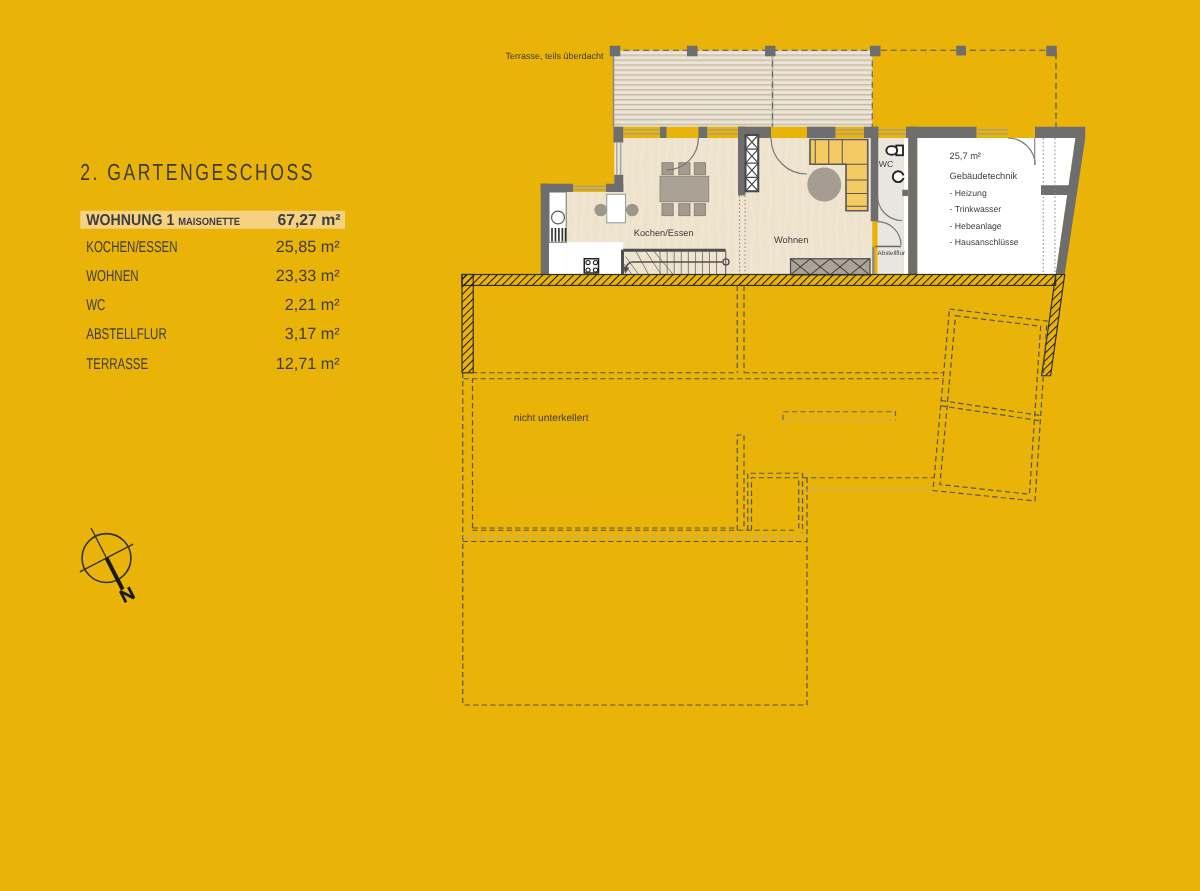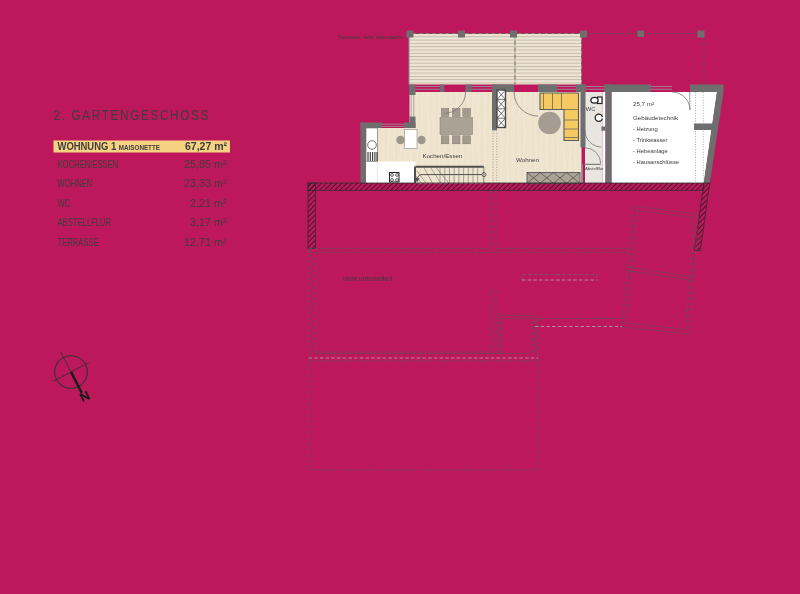--- a/index.html
+++ b/index.html
@@ -1,16 +1,16 @@
 <!DOCTYPE html>
 <html><head>
 <meta charset="utf-8">
 <style>
 html,body{margin:0;padding:0;background:#fff;}
-#page{position:relative;width:800px;height:594px;background:#be185d;font-family:"Liberation Sans",sans-serif;}
+#page{position:relative;width:800px;height:594px;background:#eab308;font-family:"Liberation Sans",sans-serif;}
 svg text{font-family:"Liberation Sans",sans-serif;fill:#3d3d3d;}
 </style>
 </head>
 <body>
 <div id="page">
 <svg width="800" height="594" viewBox="0 0 800 594">
 <defs>
 <pattern id="hatch" width="3.6" height="3.6" patternUnits="userSpaceOnUse" patternTransform="rotate(45)">
   <line x1="0" y1="0" x2="0" y2="3.6" stroke="#111" stroke-width="1.3"></line>
 </pattern>

